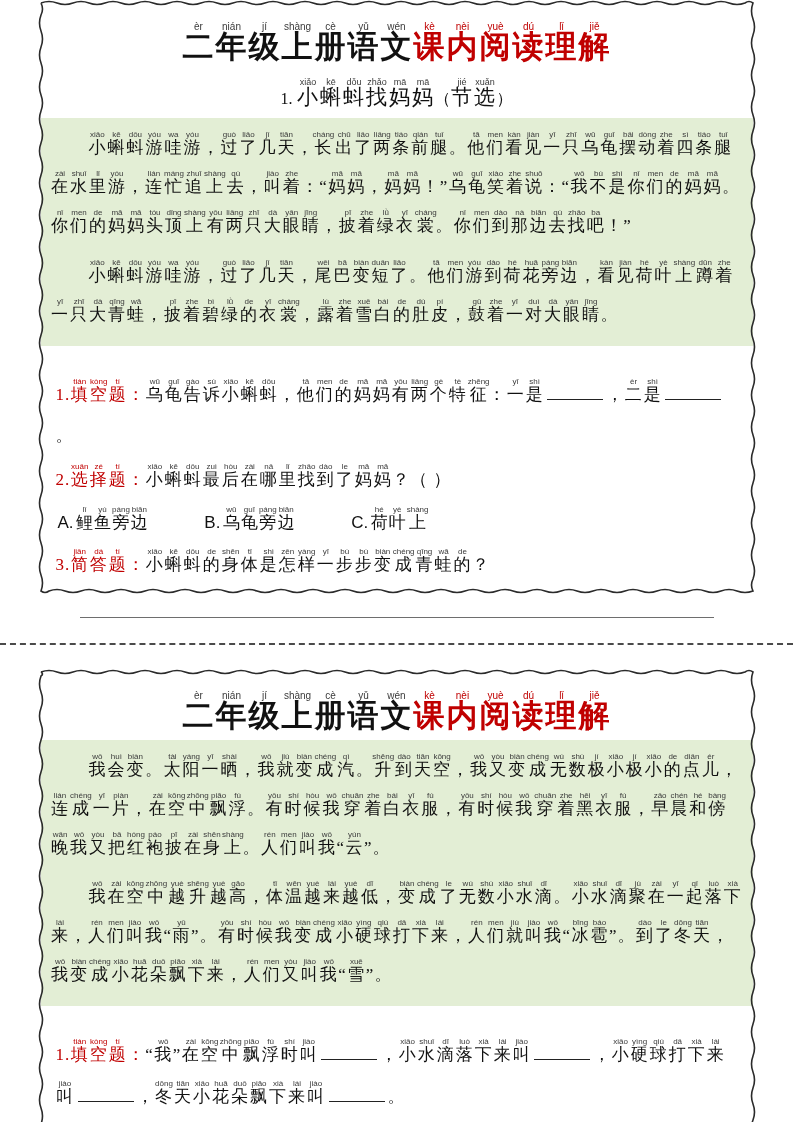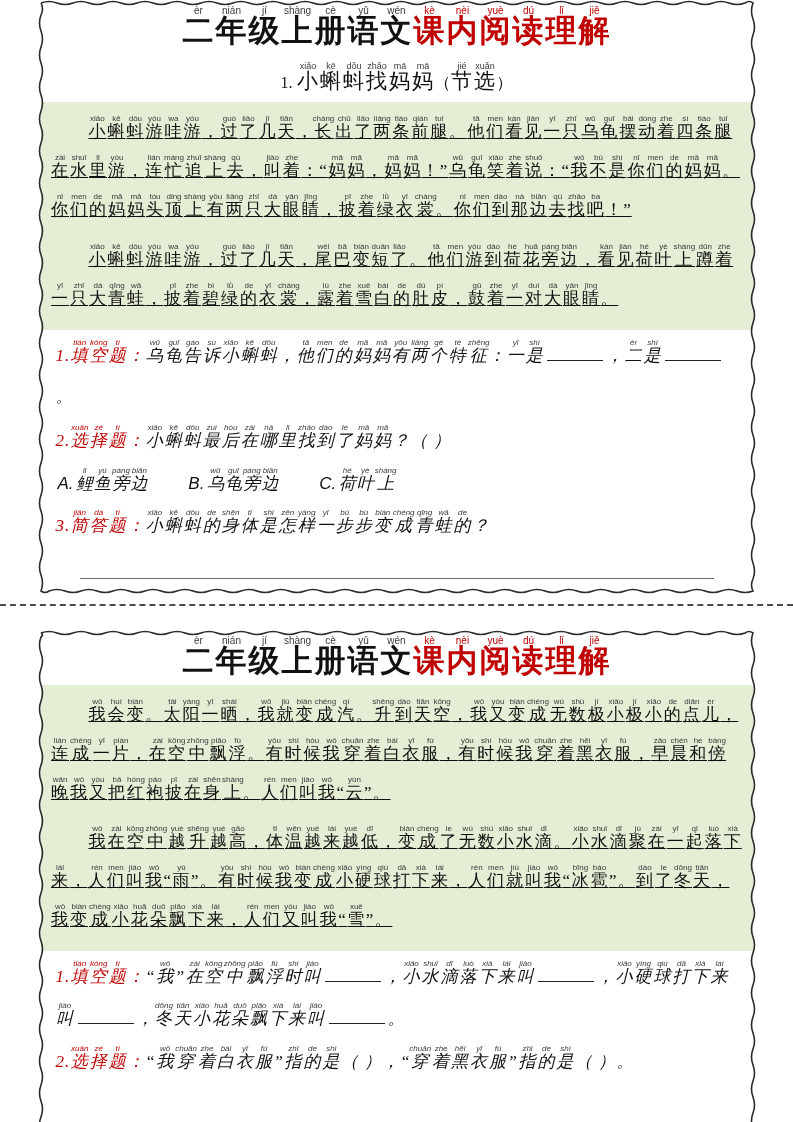--- a/index.html
+++ b/index.html
@@ -1,30 +1,30 @@
 <!DOCTYPE html>
 <html><head>
 <meta charset="utf-8">
 <style>
   html,body{margin:0;padding:0;background:#fff;}
   .page{position:relative;width:793px;height:1122px;background:#ffffff;overflow:hidden;
         font-family:"Liberation Serif","DejaVu Serif",serif;color:#111;}
   .panel{position:relative;width:718px;margin:0 auto;padding:4px 0 6px;box-sizing:border-box;}
   .panel svg.border{position:absolute;inset:0;pointer-events:none;}
-  .titleRow{text-align:center;line-height:1.1;padding-top:10px;}
+  .titleRow{text-align:center;line-height:1.1;padding-top:26px;}
   .titleRow ruby{font-size:31px;font-weight:bold;letter-spacing:1px;}
   .titleRow rt{font-size:10px;font-weight:normal;color:#3a3a3a;font-family:"Liberation Sans","DejaVu Sans",sans-serif;}
   .subtitleRow{text-align:center;line-height:1.2;margin:14px 0 8px;}
   .subtitleRow ruby{font-size:21px;letter-spacing:1px;}
   .subtitleRow rt{font-size:9px;color:#3a3a3a;font-family:"Liberation Sans","DejaVu Sans",sans-serif;}
   .passage{background:#e3eed5;padding:8px 10px 2px;margin:6px 3px 0;}
-  .passage p{margin:2px 0 10px;text-indent:2.2em;line-height:2.3;font-size:17px;letter-spacing:1px;text-decoration:underline;}
-  .questions{padding:3px 18px 0;font-style:italic;}
+  .passage p{margin:2px 0 10px;text-indent:2.2em;line-height:2.3;font-size:17px;letter-spacing:1px;}
+  .questions{padding:26px 18px 0;}
   .q-row{line-height:2.45;font-size:17px;margin:2px 0;letter-spacing:1px;}
-  .options{display:flex;gap:40px;font-size:17px;line-height:2.3;margin:2px 0 2px 2px;}
+  .options{display:flex;gap:56px;font-size:17px;line-height:2.3;margin:2px 0 2px 2px;}
   ruby{ruby-position:over;margin:0 .5px;}
   rt{font-size:8px;color:#3a3a3a;font-family:"Liberation Sans","DejaVu Sans",sans-serif;letter-spacing:0;}
   .red,.red rt{color:#c00000;}
   .blank{display:inline-block;width:56px;height:1em;border-bottom:1.5px solid #222;vertical-align:baseline;margin:0 3px;}
   .answer-line{border-bottom:1.6px solid #6e6e6e;height:16px;margin:16px 24px 2px;}
   .divider{border-top:2px dashed #4a4a4a;height:0;margin:17px 0 24px;width:793px;}
   .opt-key{margin-right:2px;font-family:"Liberation Sans","DejaVu Sans",sans-serif;}
 </style>
 </head>
 <body>

